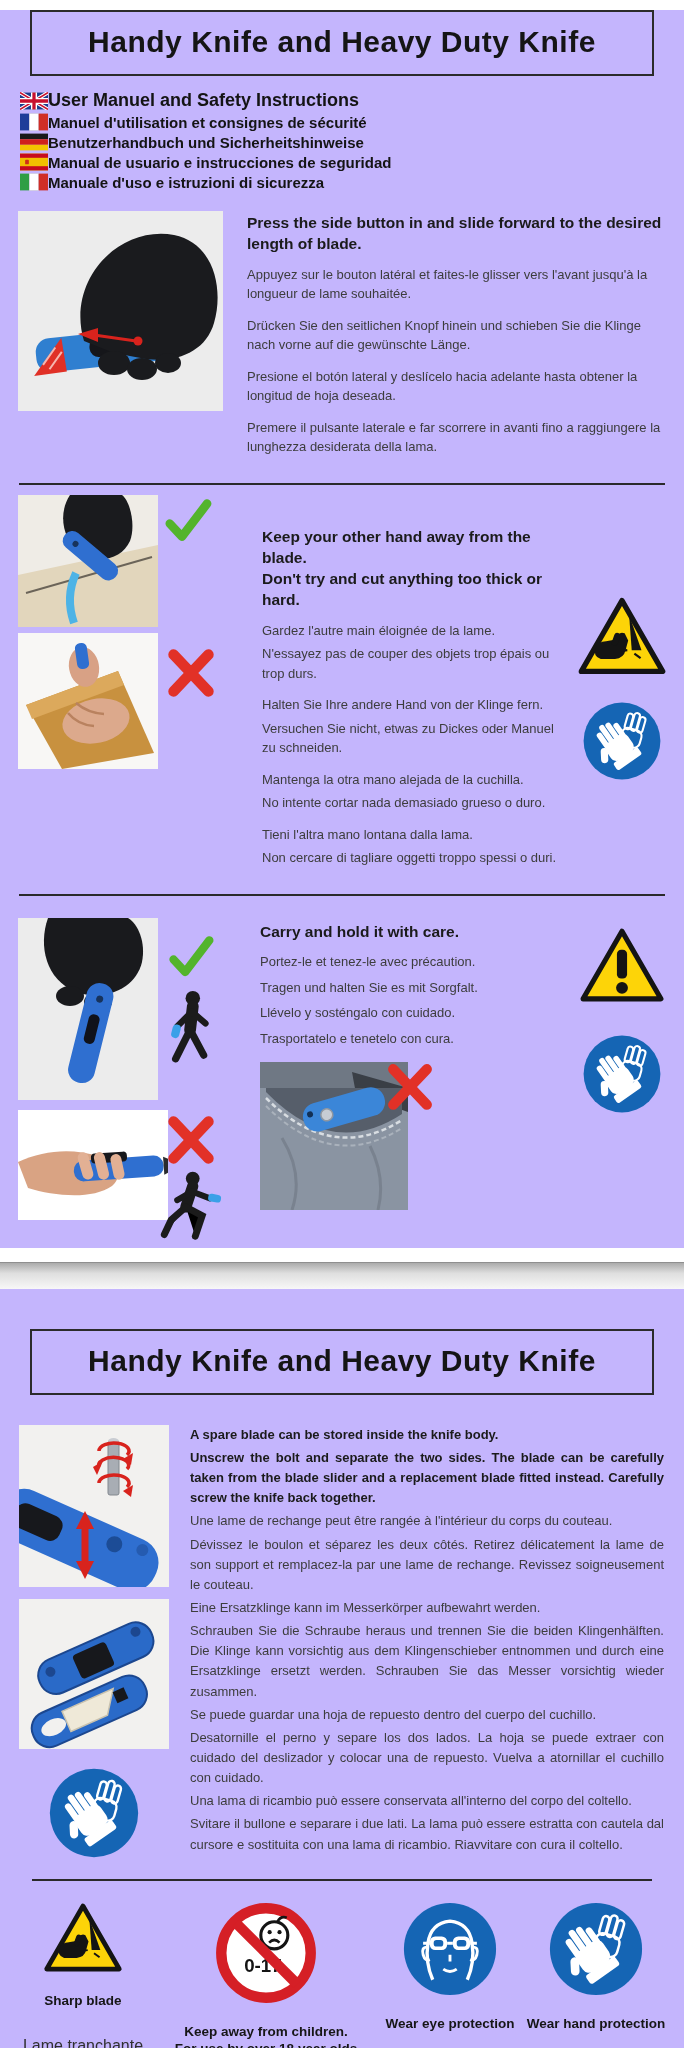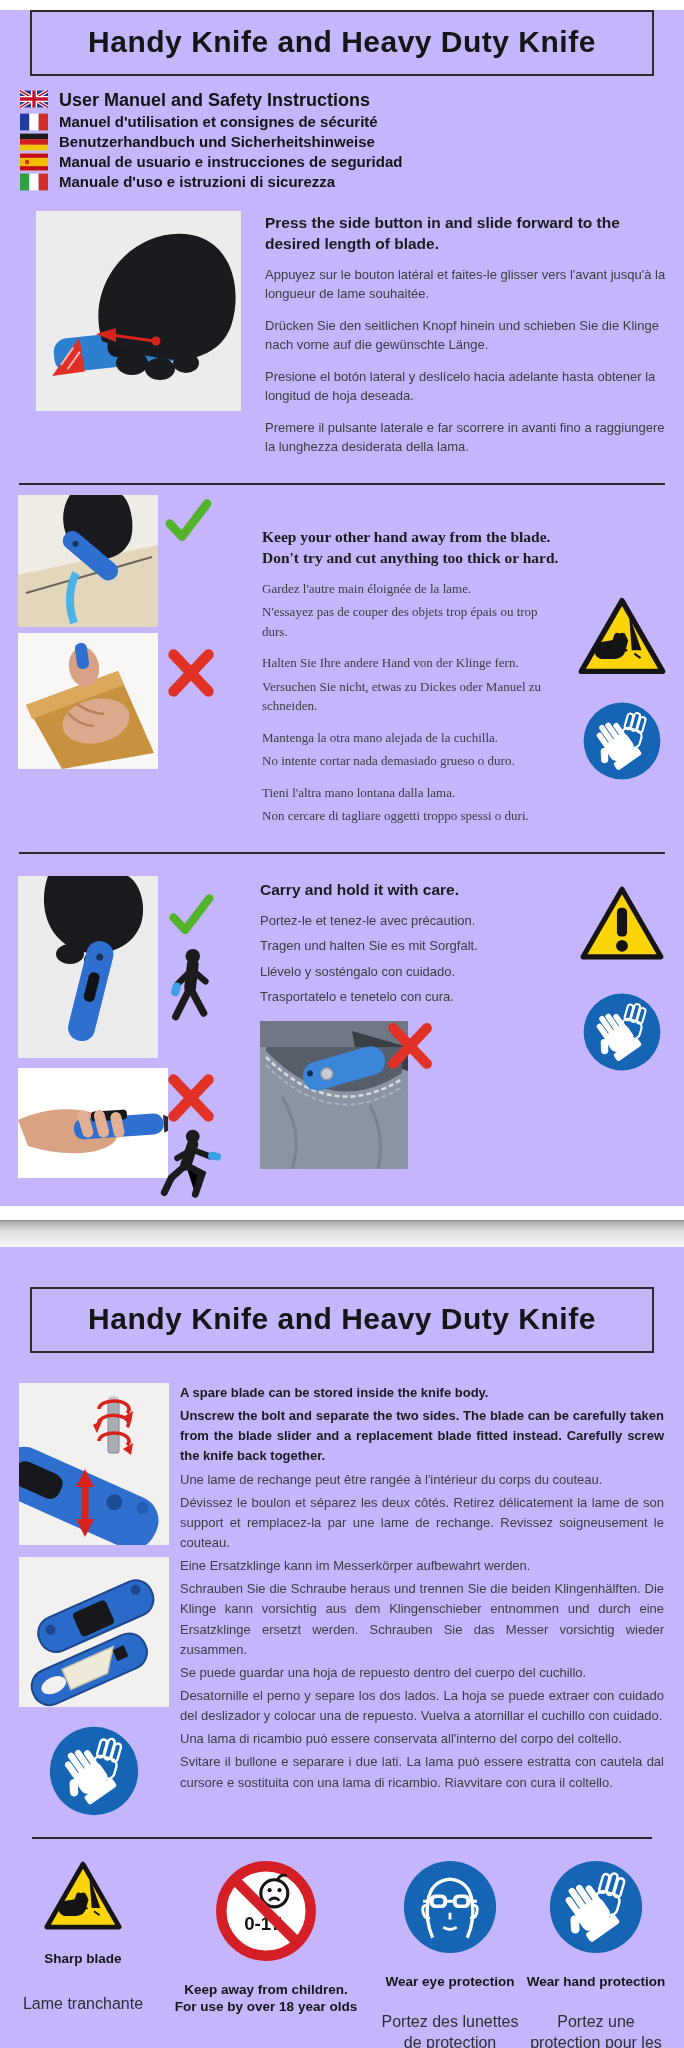--- a/index.html
+++ b/index.html
@@ -1,50 +1,50 @@
 <!DOCTYPE html>
 <html><head>
 <meta charset="utf-8">
 <style>
   html,body{margin:0;padding:0;background:#fff;}
   body{width:684px;font-family:"Liberation Sans","DejaVu Sans",sans-serif;color:#222;}
   .page{background:#c4b5fd;}
   .title-box{border:2px solid #2b2b2b;margin:10px 30px 14px 30px;text-align:center;padding:13px 4px 15px;}
   .title-box span{font-weight:bold;font-size:30px;letter-spacing:.5px;color:#151515;white-space:nowrap;}
   .langs{margin:4px 0 12px 20px;}
-  .lang-row{display:flex;gap:11px;margin-bottom:2px;}
+  .lang-row{display:flex;align-items:center;margin-bottom:2px;}
   .flag{width:28px;height:18px;flex:0 0 auto;}
   .lang-row .lbl{font-weight:bold;font-size:15px;color:#141414;}
   .lang-row.en .lbl{font-size:18px;}
   .section{display:flex;}
   .photo-box{background:#ececec;flex:0 0 auto;}
   h2.head{font-size:15.5px;margin:0 0 10px;color:#1b1b1b;line-height:1.35;}
   h2.head.m0{margin:0;}
   p.body{font-size:13px;color:#3d3d3d;margin:0 0 12px;line-height:1.5;}
   p.body.tight{margin-bottom:4px;}
   p.body.j{text-align:justify;margin-bottom:3px;line-height:1.55;}
   p.body.b{font-weight:bold;color:#1b1b1b;}
   .divider{border:none;border-top:2px solid #2a2a2a;margin:0 19px;}
-  .s1{padding:8px 18px 14px 36px;gap:24px;}
+  .s1{padding:8px 18px 14px 18px;gap:24px;}
   .s1 .txt{flex:1;padding-top:2px;}
   .s2{padding:10px 12px 14px 18px;}
   .s2-left{width:218px;flex:0 0 auto;}
   .pair{display:flex;align-items:flex-start;}
   .markcol{display:flex;flex-direction:column;align-items:center;margin-left:4px;}
-  .s2 .txt{flex:1;padding:32px 8px 0 26px;font-family:Liberation Serif, serif;}
+  .s2 .txt{flex:1;padding:32px 8px 0 26px;}
   .icon-col{width:100px;flex:0 0 auto;display:flex;flex-direction:column;align-items:center;}
   .s2 .icon-col{padding-top:100px;gap:24px;}
   .s3{padding:22px 12px 4px 18px;}
   .s3-left{width:220px;flex:0 0 auto;}
   .s3-mid{flex:1;padding:4px 4px 0 22px;}
   .s3-mid p.body{margin-bottom:6px;}
   .s3 .icon-col{padding-top:8px;gap:30px;}
   .page-gap{height:26px;background:linear-gradient(#ababab,#dfdfdf 40%,#f7f7f7);border-top:1px solid #8f8f8f;margin-top:14px;}
   .page2{padding-top:30px;}
-  .p2-section{display:flex;padding:16px 20px 10px 18px;gap:10px;}
+  .p2-section{display:flex;padding:16px 20px 10px 18px;gap:20px;}
   .p2-left{width:152px;flex:0 0 auto;display:flex;flex-direction:column;gap:12px;align-items:center;}
   .p2-txt{flex:1;}
   .divider2{border:none;border-top:2px solid #2a2a2a;margin:10px 32px 0 32px;}
   .cols{display:flex;justify-content:space-between;padding:20px 12px 0 14px;}
   .col{text-align:center;}
   .col .cicon{display:block;margin:0 auto 18px auto;}
   .col p{font-size:16px;color:#2f2f2f;line-height:1.3;white-space:pre-line;margin:0 0 16px;}
   .col p.b{font-weight:bold;font-size:13.5px;color:#161616;}
   .col1{width:138px;}  .col1 p{margin-bottom:27px;}
   .col2{width:228px;}

